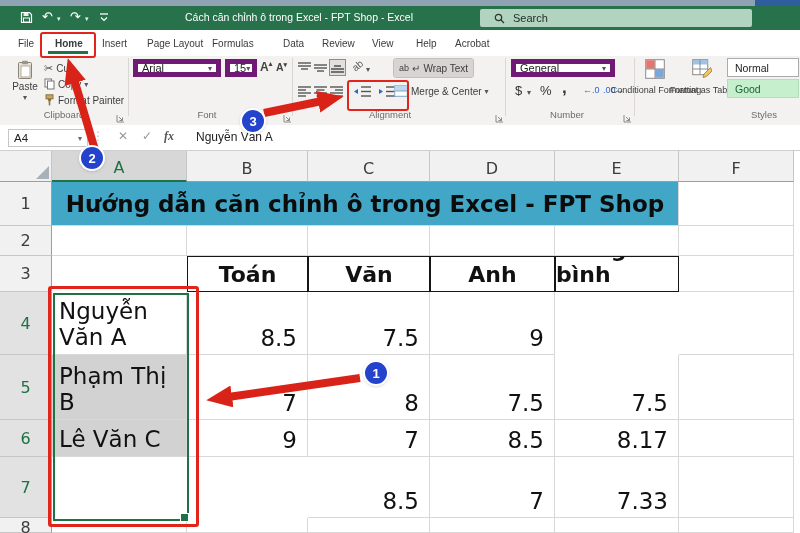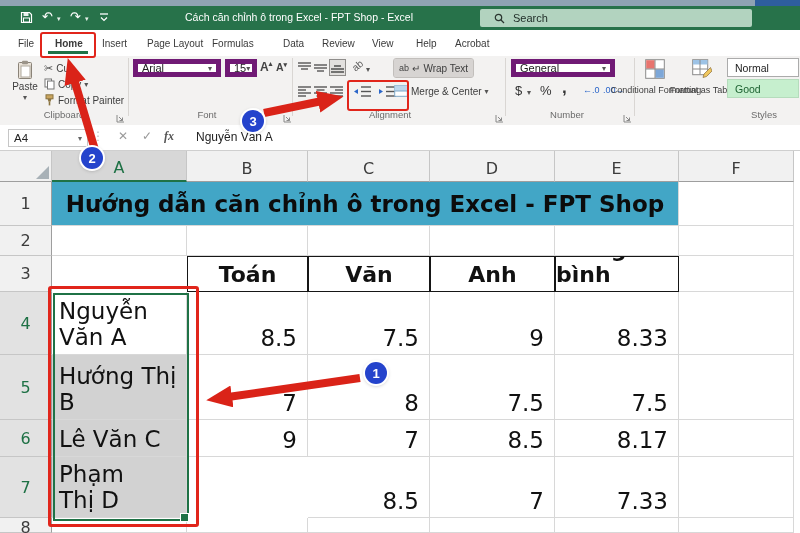--- a/index.html
+++ b/index.html
@@ -418,47 +418,43 @@
   <div class="c h3 colE" style="top:256px;height:36px">Trung bình</div>
   <div class="c colF" style="top:256px;height:36px"></div>
 
   <div class="rh selr" style="top:292px;height:63px">4</div>
   <div class="c nm wrapearly colA" style="top:292px;height:63px">
       <span class="inner">Nguyễn Văn A</span>
     </div>
   <div class="c num colB" style="top:292px;height:63px">8.5</div>
   <div class="c num colC" style="top:292px;height:63px">7.5</div>
   <div class="c num colD" style="top:292px;height:63px">9</div>
-  <div class="c num colE" style="top:292px;height:63px">8.33</div>
   <div class="c colF" style="top:292px;height:63px"></div>
 
   <div class="rh selr" style="top:355px;height:65px">5</div>
   <div class="c nm gray colA" style="top:355px;height:65px">
-      <span class="inner">Hướng Thị B</span>
+      <span class="inner">Phạm Thị B</span>
     </div>
   <div class="c num colB" style="top:355px;height:65px">7</div>
   <div class="c num colC" style="top:355px;height:65px">8</div>
   <div class="c num colD" style="top:355px;height:65px">7.5</div>
   <div class="c num colE" style="top:355px;height:65px">7.5</div>
   <div class="c colF" style="top:355px;height:65px"></div>
 
   <div class="rh selr" style="top:420px;height:37px">6</div>
   <div class="c nm gray colA" style="top:420px;height:37px">
       <span class="inner">Lê Văn C</span>
     </div>
   <div class="c num colB" style="top:420px;height:37px">9</div>
   <div class="c num colC" style="top:420px;height:37px">7</div>
   <div class="c num colD" style="top:420px;height:37px">8.5</div>
   <div class="c num colE" style="top:420px;height:37px">8.17</div>
   <div class="c colF" style="top:420px;height:37px"></div>
 
   <div class="rh selr" style="top:457px;height:61px">7</div>
-  <div class="c nm wrapearly gray colA" style="top:457px;height:61px">
-      <span class="inner">Phạm Thị D</span>
-    </div>
   <div class="c num colC" style="top:457px;height:61px">8.5</div>
   <div class="c num colD" style="top:457px;height:61px">7</div>
   <div class="c num colE" style="top:457px;height:61px">7.33</div>
   <div class="c colF" style="top:457px;height:61px"></div>
 
   <div class="rh" style="top:518px;height:15px;align-items:flex-start">8</div>
   <div class="c colA" style="top:518px;height:15px"></div>
   <div class="c colB" style="top:518px;height:15px"></div>
   <div class="c colC" style="top:518px;height:15px"></div>
   <div class="c colD" style="top:518px;height:15px"></div>

